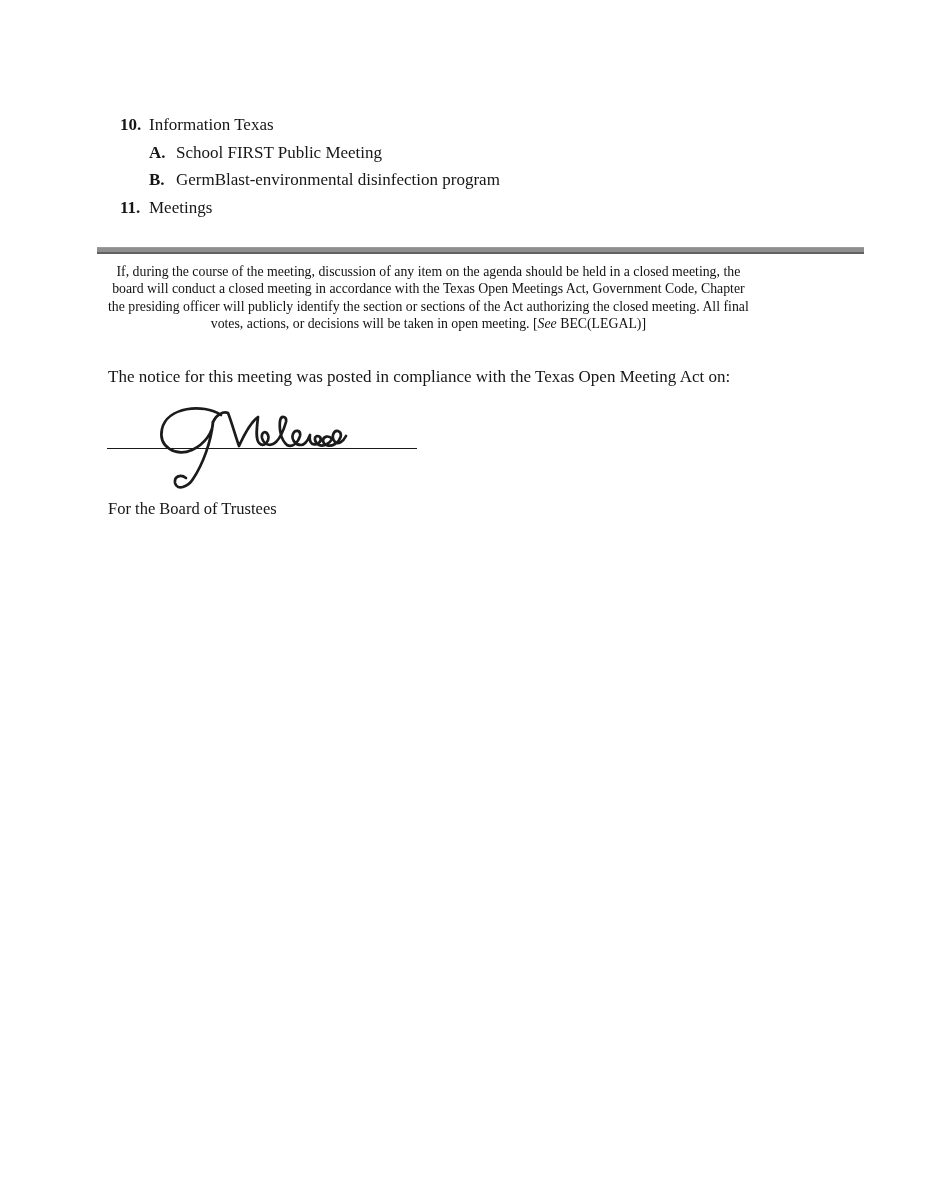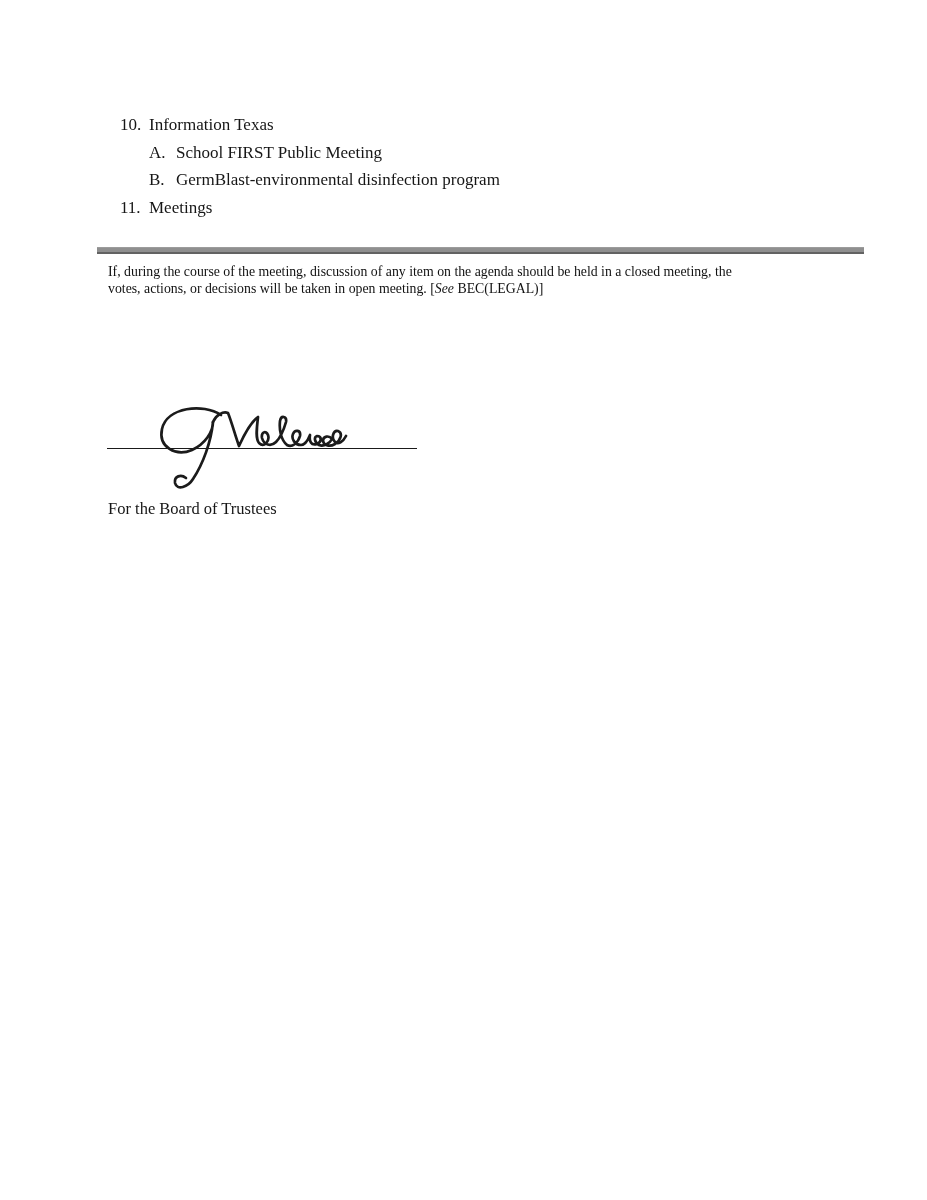--- a/index.html
+++ b/index.html
@@ -7,33 +7,33 @@
     position:relative;
     width:927px;height:1200px;
     background:#ffffff;
     font-family:"Liberation Serif", serif;
     color:#161616;
     overflow:hidden;
   }
   
   .agenda{position:absolute;left:120px;top:111px;font-size:17px;line-height:27.6px;}
   .agenda .row{display:flex;white-space:pre;}
-  .agenda .num{display:inline-block;width:29px;}
+  .agenda .num{display:inline-block;width:29px;font-weight:bold;}
   .agenda .row.sub{padding-left:29px;}
   .agenda .row.sub .num{width:27px;}
   
   .divider{
     position:absolute;left:97px;top:247px;width:767px;height:4px;
     background:#8f8f8f;
     border-bottom:2px solid #626262;
     border-top:1px solid #9c9c9c;
   }
   
   .legal{position:absolute;left:108px;top:263px;font-size:13.8px;line-height:17.4px;color:#111111;}
-  .legal .pline{white-space:pre;}
+  .legal .pline{white-space:pre;text-align:center;}
   
   .posting-notice{position:absolute;left:108px;top:367px;font-size:17px;white-space:pre;}
   
   .sig-underline{position:absolute;left:107px;top:448px;width:310px;border-top:1.8px solid #1a1a1a;height:0;}
   .sig-caption{position:absolute;left:108px;top:451px;font-size:16.5px;white-space:pre;margin-top:48px;}
   .sig-svg{position:absolute;left:100px;top:402px;width:260px;height:95px;z-index:3;}
   .sig-svg path{fill:none;stroke:#1b1b1b;stroke-width:2.7;stroke-linecap:round;stroke-linejoin:round;}
 </style>
 </head>
 <body>
@@ -56,23 +56,26 @@
     <div class="row">
       <span class="num">11.</span>
       <span class="lbl">Meetings</span>
     </div>
   </div>
 
   <div class="divider"></div>
 
   <div class="legal">
     <div class="pline">If, during the course of the meeting, discussion of any item on the agenda should be held in a closed meeting, the</div>
+    <div class="pline">board will conduct a closed meeting in accordance with the Texas Open Meetings Act, Government Code, Chapter</div>
+    <div class="pline">the presiding officer will publicly identify the section or sections of the Act authorizing the closed meeting. All final</div>
     <div class="pline"><span>votes, actions, or decisions will be taken in open meeting. [</span><i>See</i><span> BEC(LEGAL)]</span></div>
   </div>
 
+  <div class="posting-notice">The notice for this meeting was posted in compliance with the Texas Open Meeting Act on:</div>
 
   <div class="sig-underline"></div>
 
   <svg class="sig-svg" viewBox="0 0 260 95" role="img" aria-label="JVelasco">
     <path d="M 121,13
       C 103,1 67,5 62,27
       C 58,45 76,55 92,48
       C 105,42 113,30 113,20
       C 111,40 103,62 93,77
       C 88,85 77,89 75,81

